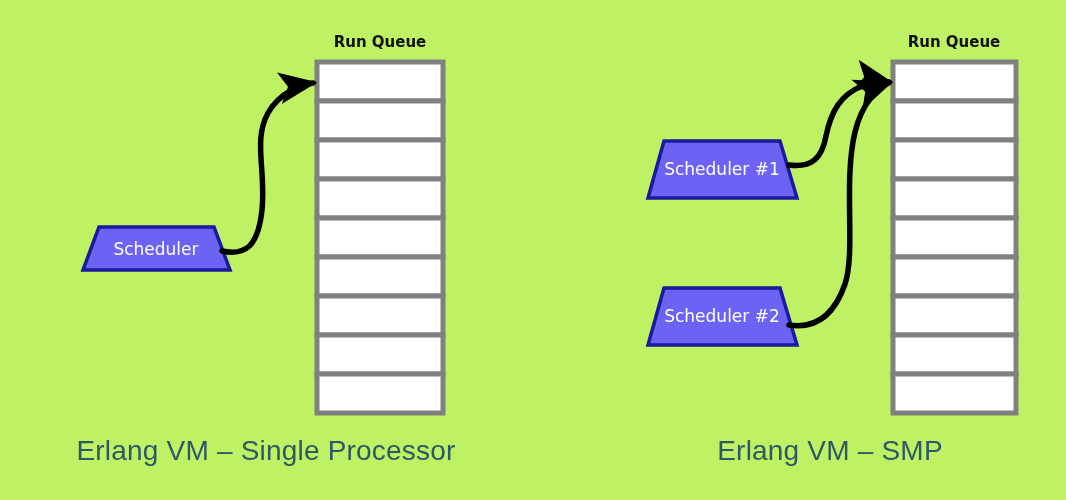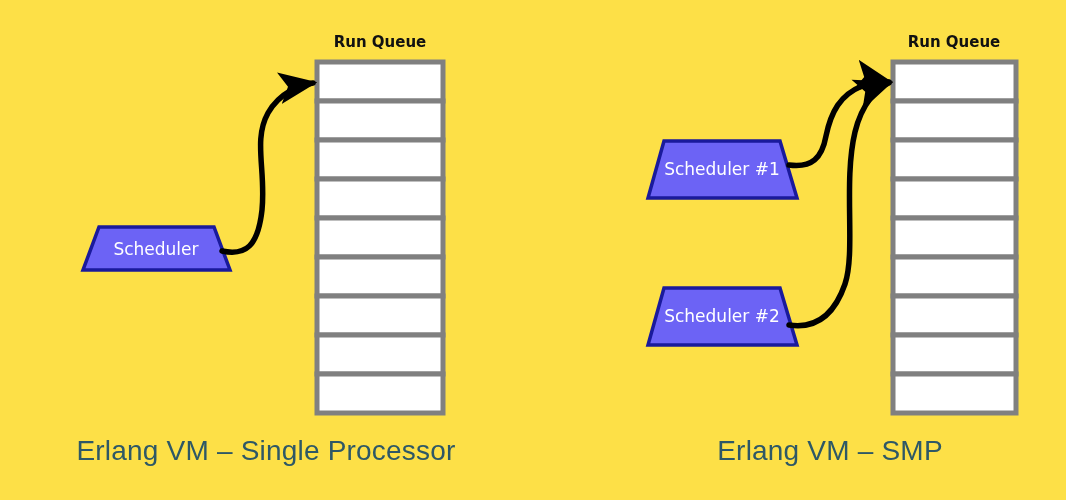--- a/index.html
+++ b/index.html
@@ -7,21 +7,21 @@
     padding: 0;
     background: #f7f7f8;
   }
   body {
     font-family: "DejaVu Sans", sans-serif;
   }
   #canvas {
     position: relative;
     width: 1066px;
     height: 500px;
-    background: #fde047;
+    background: #bef264;
     overflow: hidden;
   }
   .diagram-svg {
     position: absolute;
     left: 0;
     top: 0;
     width: 1066px;
     height: 500px;
   }
   .queue-label {

